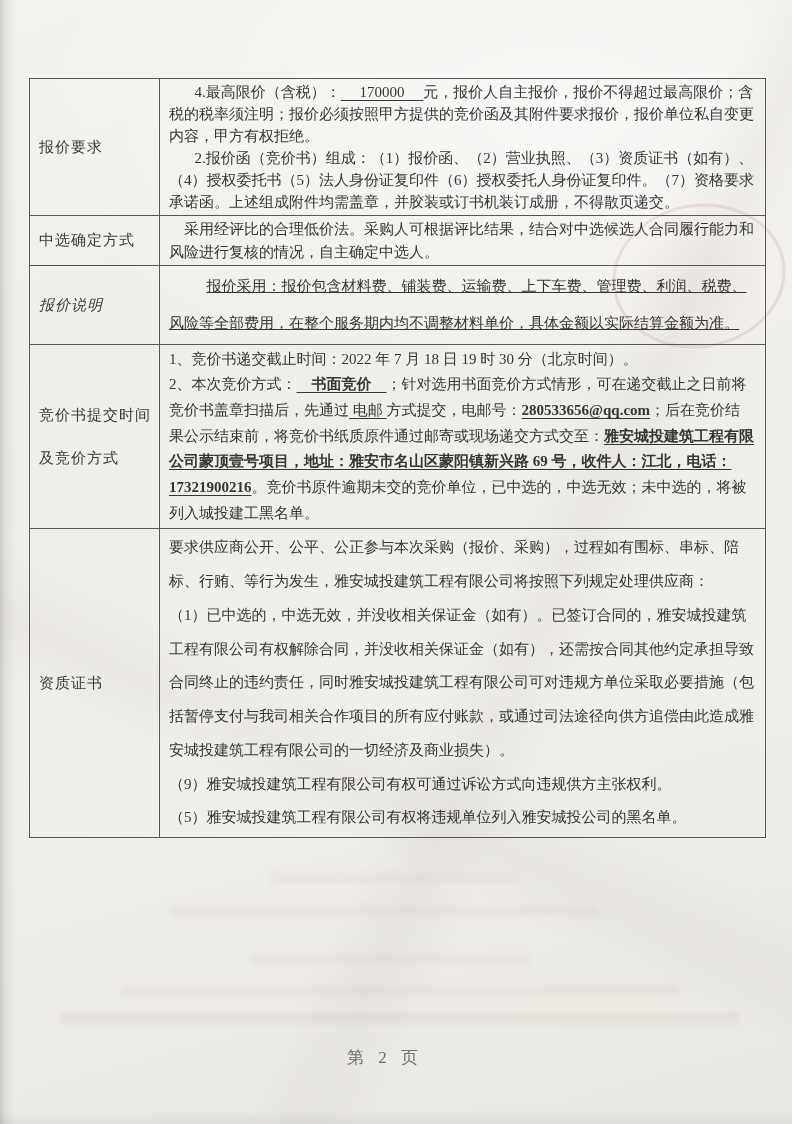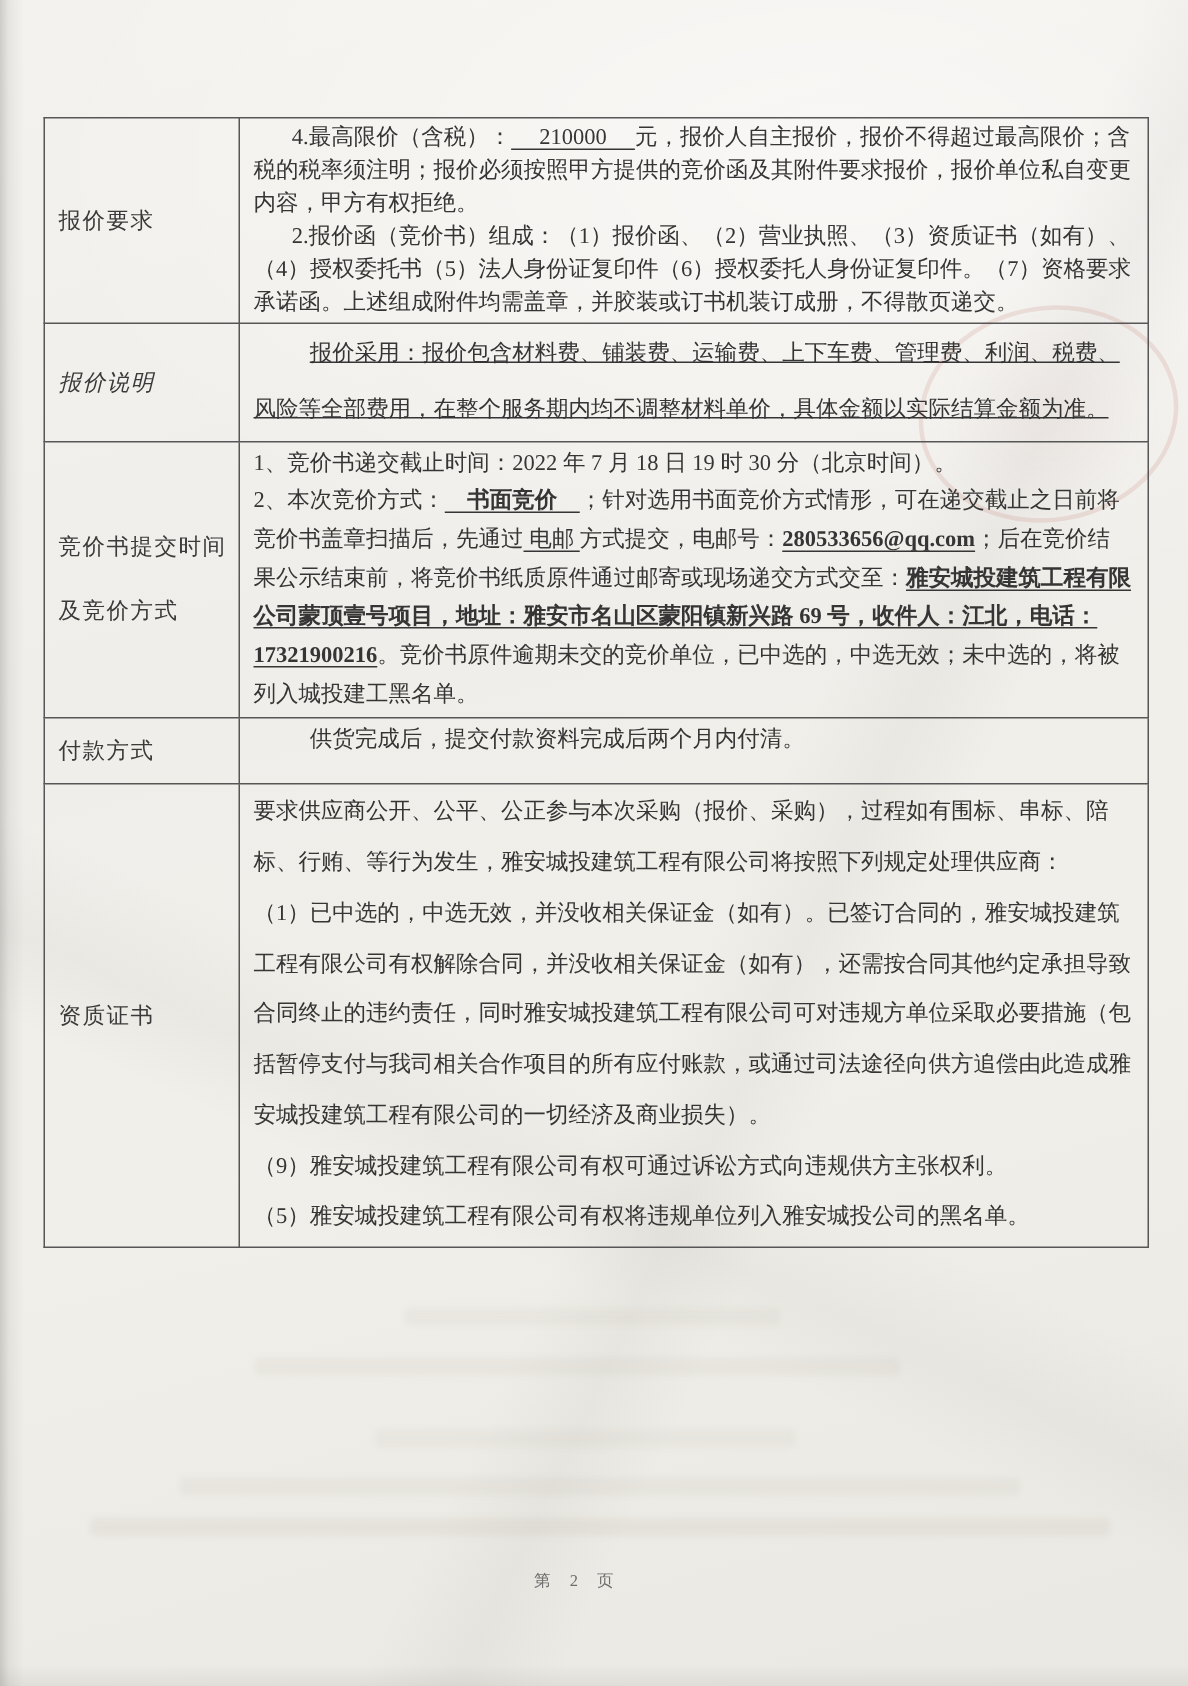--- a/index.html
+++ b/index.html
@@ -90,58 +90,58 @@
   .g2 { left: 170px; top: 905px; width: 430px; opacity: 0.08; }
   .g3 { left: 250px; top: 953px; width: 280px; }
   .g4 { left: 120px; top: 985px; width: 560px; opacity: 0.08; }
   .g5 { left: 60px;  top: 1012px; width: 680px; opacity: 0.10; }
 
   .footer {
     position: absolute;
     left: 0; top: 1046px;
     width: 770px;
     text-align: center;
-    font-size: 11px;
+    font-size: 17px;
     letter-spacing: 5px;
     color: #6e6e6e;
   }
 </style>
 </head>
 <body>
 
 <div class="scan">
 
   <div class="stamp"></div>
 
   <table class="doc-table">
     <tbody>
       <tr class="r1">
         <th class="label">报价要求</th>
         <td class="content">
-            <p style="text-indent: 1.7em;"><span>4.最高限价（含税）：</span><span class="u">　 210000 　</span><span>元，报价人自主报价，报价不得超过最高限价；含税的税率须注明；报价必须按照甲方提供的竞价函及其附件要求报价，报价单位私自变更内容，甲方有权拒绝。</span></p>
+            <p style="text-indent: 1.7em;"><span>4.最高限价（含税）：</span><span class="u">　 170000 　</span><span>元，报价人自主报价，报价不得超过最高限价；含税的税率须注明；报价必须按照甲方提供的竞价函及其附件要求报价，报价单位私自变更内容，甲方有权拒绝。</span></p>
             <p style="text-indent: 1.7em;"><span>2.报价函（竞价书）组成：（1）报价函、（2）营业执照、（3）资质证书（如有）、（4）授权委托书（5）法人身份证复印件（6）授权委托人身份证复印件。（7）资格要求承诺函。上述组成附件均需盖章，并胶装或订书机装订成册，不得散页递交。</span></p>
+          </td>
+      </tr>
+      <tr class="r2">
+        <th class="label">中选确定方式</th>
+        <td class="content">
+            <p style="text-indent: 1em;"><span>采用经评比的合理低价法。采购人可根据评比结果，结合对中选候选人合同履行能力和风险进行复核的情况，自主确定中选人。</span></p>
           </td>
       </tr>
       <tr class="r3">
         <th class="label">报价说明</th>
         <td class="content">
             <p style="text-indent: 2.5em;"><span>报价采用：报价包含材料费、铺装费、运输费、上下车费、管理费、利润、税费、风险等全部费用，在整个服务期内均不调整材料单价，具体金额以实际结算金额为准。</span></p>
           </td>
       </tr>
       <tr class="r4">
         <th class="label">竞价书提交时间及竞价方式</th>
         <td class="content">
             <p><span>1、竞价书递交截止时间：2022 年 7 月 18 日 19 时 30 分（北京时间）。</span></p>
             <p><span>2、本次竞价方式：</span><span class="u b">　书面竞价　</span><span>；针对选用书面竞价方式情形，可在递交截止之日前将竞价书盖章扫描后，先通过</span><span class="u"> 电邮 </span><span>方式提交，电邮号：</span><span class="u b">280533656@qq.com</span><span>；后在竞价结果公示结束前，将竞价书纸质原件通过邮寄或现场递交方式交至：</span><span class="u b">雅安城投建筑工程有限公司蒙顶壹号项目，地址：雅安市名山区蒙阳镇新兴路 69 号，收件人：江北，电话：17321900216</span><span>。竞价书原件逾期未交的竞价单位，已中选的，中选无效；未中选的，将被列入城投建工黑名单。</span></p>
-          </td>
-      </tr>
-      <tr class="r5">
-        <th class="label">付款方式</th>
-        <td class="content">
-            <p style="text-indent: 2.5em;"><span>供货完成后，提交付款资料完成后两个月内付清。</span></p>
           </td>
       </tr>
       <tr class="r6">
         <th class="label">资质证书</th>
         <td class="content">
             <p><span>要求供应商公开、公平、公正参与本次采购（报价、采购），过程如有围标、串标、陪标、行贿、等行为发生，雅安城投建筑工程有限公司将按照下列规定处理供应商：</span></p>
             <p><span>（1）已中选的，中选无效，并没收相关保证金（如有）。已签订合同的，雅安城投建筑工程有限公司有权解除合同，并没收相关保证金（如有），还需按合同其他约定承担导致合同终止的违约责任，同时雅安城投建筑工程有限公司可对违规方单位采取必要措施（包括暂停支付与我司相关合作项目的所有应付账款，或通过司法途径向供方追偿由此造成雅安城投建筑工程有限公司的一切经济及商业损失）。</span></p>
             <p><span>（9）雅安城投建筑工程有限公司有权可通过诉讼方式向违规供方主张权利。</span></p>
             <p><span>（5）雅安城投建筑工程有限公司有权将违规单位列入雅安城投公司的黑名单。</span></p>
           </td>

